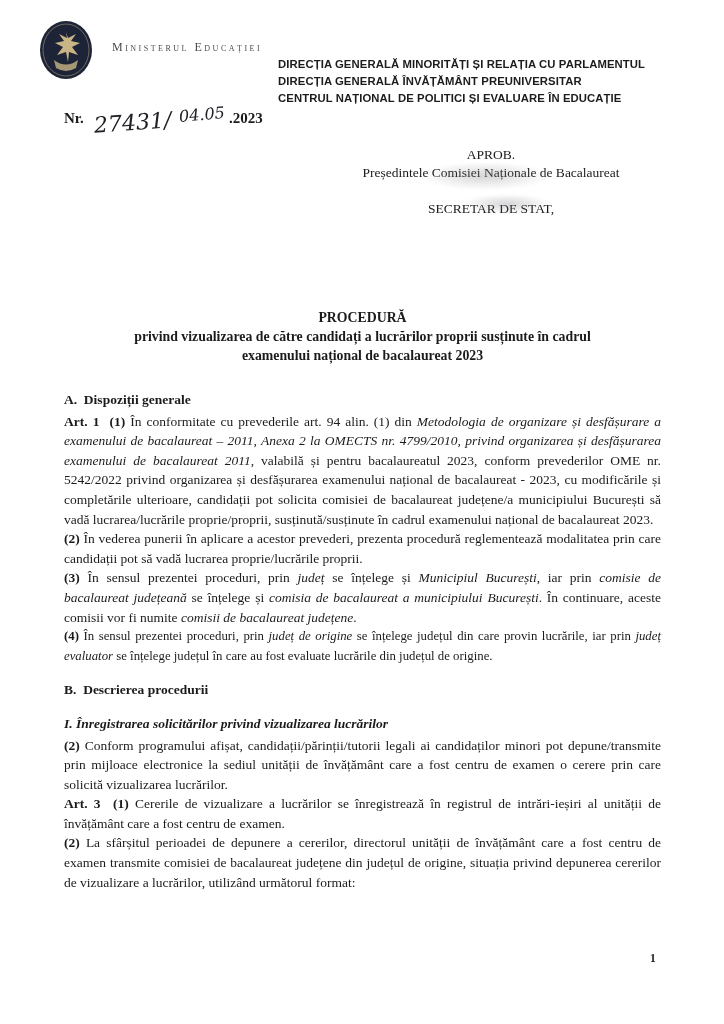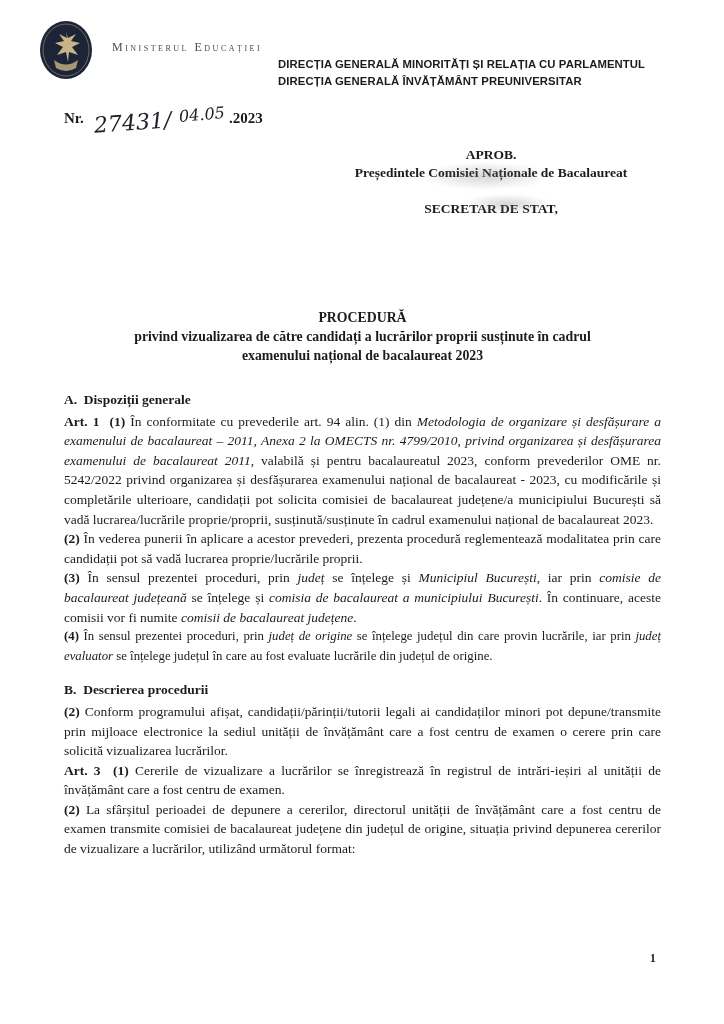--- a/index.html
+++ b/index.html
@@ -41,21 +41,21 @@
   .hand2{
     font-family:"DejaVu Serif", serif;
     font-style:italic;font-size:16px;color:#202026;
     margin-left:8px;transform:translateY(-5px) rotate(-5deg);display:inline-block;
   }
   .nr-year{font-weight:700;font-size:15px;margin-left:4px;}
 
   
   .approve{
     position:absolute;left:318px;top:146px;width:346px;
-    text-align:center;font-weight:700;font-size:13.5px;line-height:18px;
+    text-align:center;font-weight:400;font-size:13.5px;line-height:18px;
   }
   .approve .spacer{height:18px;}
 
   .smudge{
     position:absolute;border-radius:50%;
     background:radial-gradient(closest-side, rgba(125,125,132,.32), rgba(125,125,132,0));
     filter:blur(1px);pointer-events:none;
   }
   .smudge.s1{left:420px;top:162px;width:130px;height:28px;}
   .smudge.s2{left:462px;top:194px;width:90px;height:20px;}
@@ -94,20 +94,21 @@
       <ellipse cx="28" cy="30" rx="23" ry="26" fill="none" stroke="#c9b486" stroke-width="0.8" opacity="0.6"></ellipse>
       <path d="M28 12 l2 6 8-4 -5 7 9 2 -8 4 6 8 -9-3 -1 10 -2-10 -9 3 6-8 -8-4 9-2 -5-7 8 4 z" fill="#c9b486"></path>
       <path d="M16 40 q12 9 24 0 l-2 8 q-10 6 -20 0 z" fill="#c9b486" opacity="0.8"></path>
     </svg>
   </div>
   <div class="ministry-name">Ministerul Educației</div>
 
   <div class="dept">
     <div>DIRECȚIA GENERALĂ MINORITĂȚI ȘI RELAȚIA CU PARLAMENTUL</div>
     <div>DIRECȚIA GENERALĂ ÎNVĂȚĂMÂNT PREUNIVERSITAR</div>
+    <div>CENTRUL NAȚIONAL DE POLITICI ȘI EVALUARE ÎN EDUCAȚIE</div>
   </div>
 
   <div class="nr-line">
     <span class="nr-label">Nr.</span>
     <span class="hand1">27431/</span>
     <span class="hand2">04.05</span>
     <span class="nr-year">.2023</span>
   </div>
 
   <div class="approve">
@@ -126,20 +127,21 @@
       <div>privind vizualizarea de către candidați a lucrărilor proprii susținute în cadrul</div>
       <div>examenului național de bacalaureat 2023</div>
     </div>
     <div id="blocks">
         <p class="blk h"><span class="seg-b">A.&nbsp; Dispoziții generale</span></p>
         <p class="blk p"><span class="seg-b">Art. 1&nbsp; (1) </span><span>În conformitate cu prevederile art. 94 alin. (1) din </span><span class="seg-i">Metodologia de organizare și desfășurare a examenului de bacalaureat – 2011, Anexa 2 la OMECTS nr. 4799/2010, privind organizarea și desfășurarea examenului de bacalaureat 2011</span><span>, valabilă și pentru bacalaureatul 2023, conform prevederilor OME nr. 5242/2022 privind organizarea și desfășurarea examenului național de bacalaureat - 2023, cu modificările și completările ulterioare, candidații pot solicita comisiei de bacalaureat județene/a municipiului București să vadă lucrarea/lucrările proprie/proprii, susținută/susținute în cadrul examenului național de bacalaureat 2023.</span></p>
         <p class="blk p"><span class="seg-b">(2) </span><span>În vederea punerii în aplicare a acestor prevederi, prezenta procedură reglementează modalitatea prin care candidații pot să vadă lucrarea proprie/lucrările proprii.</span></p>
         <p class="blk p"><span class="seg-b">(3) </span><span>În sensul prezentei proceduri, prin </span><span class="seg-i">județ</span><span> se înțelege și </span><span class="seg-i">Municipiul București</span><span>, iar prin </span><span class="seg-i">comisie de bacalaureat județeană</span><span> se înțelege și </span><span class="seg-i">comisia de bacalaureat a municipiului București</span><span>. În continuare, aceste comisii vor fi numite </span><span class="seg-i">comisii de bacalaureat județene</span><span>.</span></p>
         <p class="blk p small"><span class="seg-b">(4) </span><span>În sensul prezentei proceduri, prin </span><span class="seg-i">județ de origine</span><span> se înțelege județul din care provin lucrările, iar prin </span><span class="seg-i">județ evaluator</span><span> se înțelege județul în care au fost evaluate lucrările din județul de origine.</span></p>
         <p class="blk h gap-top"><span class="seg-b">B.&nbsp; Descrierea procedurii</span></p>
+        <p class="blk hi gap-top"><span class="seg-bi">I. Înregistrarea solicitărilor privind vizualizarea lucrărilor</span></p>
         <p class="blk p"><span class="seg-b">(2) </span><span>Conform programului afișat, candidații/părinții/tutorii legali ai candidaților minori pot depune/transmite prin mijloace electronice la sediul unității de învățământ care a fost centru de examen o cerere prin care solicită vizualizarea lucrărilor.</span></p>
         <p class="blk p"><span class="seg-b">Art. 3&nbsp; (1) </span><span>Cererile de vizualizare a lucrărilor se înregistrează în registrul de intrări-ieșiri al unității de învățământ care a fost centru de examen.</span></p>
         <p class="blk p"><span class="seg-b">(2) </span><span>La sfârșitul perioadei de depunere a cererilor, directorul unității de învățământ care a fost centru de examen transmite comisiei de bacalaureat județene din județul de origine, situația privind depunerea cererilor de vizualizare a lucrărilor, utilizând următorul format:</span></p>
       </div>
   </div>
 
   <div class="page-number">1</div>
 
 </div>
 

